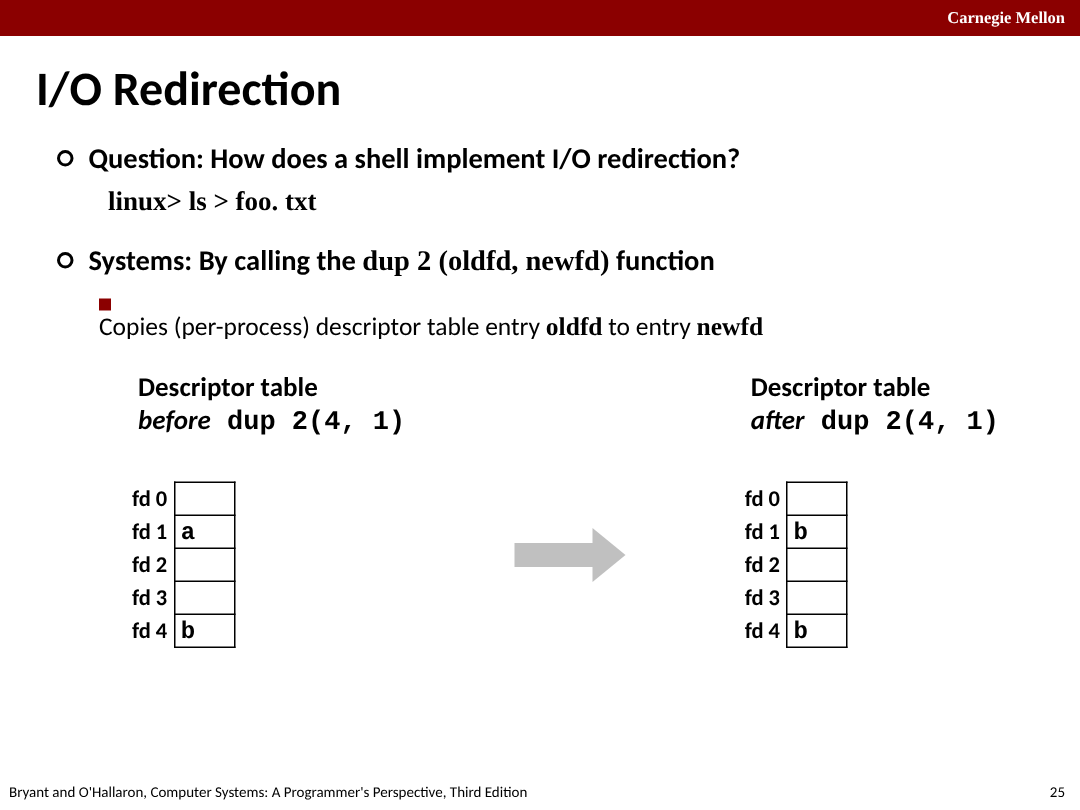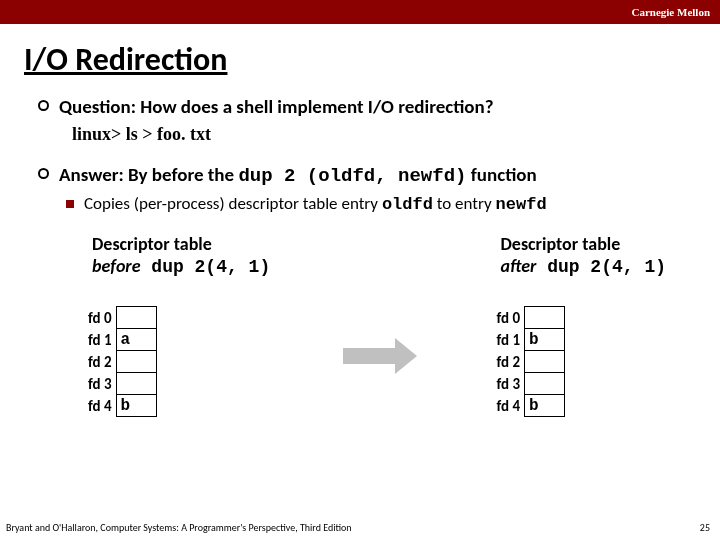--- a/index.html
+++ b/index.html
@@ -1,27 +1,27 @@
 <!DOCTYPE html>
 <html><head>
 <meta charset="utf-8">
 <style>
   * { box-sizing: border-box; margin: 0; padding: 0; }
   html, body { width: 720px; height: 540px; font-family: Calibri, Arial, sans-serif; background: #fff; color: #000; }
   .slide { width: 720px; height: 540px; position: relative; }
   .brand-bar { background: #8b0000; height: 24px; display: flex; justify-content: flex-end; align-items: center; padding-right: 10px; }
   .brand-bar span { color: #fff; font-size: 11px; font-weight: bold; font-family: Georgia, serif; }
-  .title { font-size: 32px; font-weight: bold; padding: 16px 36px 8px 24px; font-family: Calibri, Arial, sans-serif; text-decoration: underline; }
+  .title { font-size: 32px; font-weight: bold; padding: 16px 36px 8px 24px; font-family: Calibri, Arial, sans-serif; }
   .content { padding: 0 30px 0 38px; }
   .bullet1 { display: flex; align-items: flex-start; margin-top: 8px; }
   .bul-mark { width: 11px; height: 11px; border-radius: 50%; border: 2.5px solid #000; background: #fff; margin-top: 5px; margin-right: 10px; flex-shrink: 0; }
   .bul-text { font-size: 19px; font-weight: bold; }
-  .code-inline { font-family: Liberation Mono, monospace; font-weight: bold; }
+  .code-inline { font-family: Liberation Serif, serif; font-weight: bold; }
   .cmd-line { font-family: Liberation Serif, serif; font-size: 18px; font-weight: bold; margin: 6px 0 18px 34px; }
-  .bullet2 { display: flex; align-items: flex-start; margin: 6px 0 2px 28px; }
+  .bullet2 { display: flex; align-items: flex-start; margin: 6px 0 2px 28px; flex-direction: column; }
   .sq-mark { width: 8px; height: 8px; background: #8b0000; margin-top: 7px; margin-right: 10px; flex-shrink: 0; }
   .bul2-text { font-size: 17px; }
   .tables-row { display: flex; justify-content: space-between; align-items: flex-start; margin: 20px 24px 0 50px; }
   .table-block { }
   .table-caption { font-size: 18px; font-weight: bold; line-height: 1.2; margin-bottom: 28px; margin-left: 4px; }
   .table-caption .ital { font-style: italic; }
   .table-caption .mono { font-family: "Courier New", monospace; font-style: normal; font-weight: bold; }
   table.fdtab { border-collapse: collapse; }
   table.fdtab td.lbl { font-size: 15px; font-weight: bold; text-align: right; padding-right: 4px; border: none; height: 22px; margin-top: 36px; }
   table.fdtab td.cell { border: 1.5px solid #000; width: 40px; height: 22px; font-family: "Courier New", monospace; font-size: 16px; font-weight: bold; text-align: left; padding-left: 4px; vertical-align: middle; }
@@ -45,21 +45,21 @@
 
     <div class="bullet1">
       <div class="bul-mark"></div>
       <div class="bul-text">Question: How does a shell implement I/O redirection?</div>
     </div>
     <div class="cmd-line">linux&gt; ls &gt; foo. txt</div>
 
     <div class="bullet1">
       <div class="bul-mark"></div>
       <div class="bul-text">
-        <span>Answer: By before the </span><span class="code-inline">dup 2 (oldfd, newfd)</span><span>  function</span>
+        <span>Systems: By calling the </span><span class="code-inline">dup 2 (oldfd, newfd)</span><span>  function</span>
       </div>
     </div>
 
     <div class="bullet2">
       <div class="sq-mark"></div>
       <div class="bul2-text">
         <span>Copies (per-process) descriptor table entry </span><span class="code-inline">oldfd</span><span> to entry </span><span class="code-inline">newfd</span>
       </div>
     </div>
 

